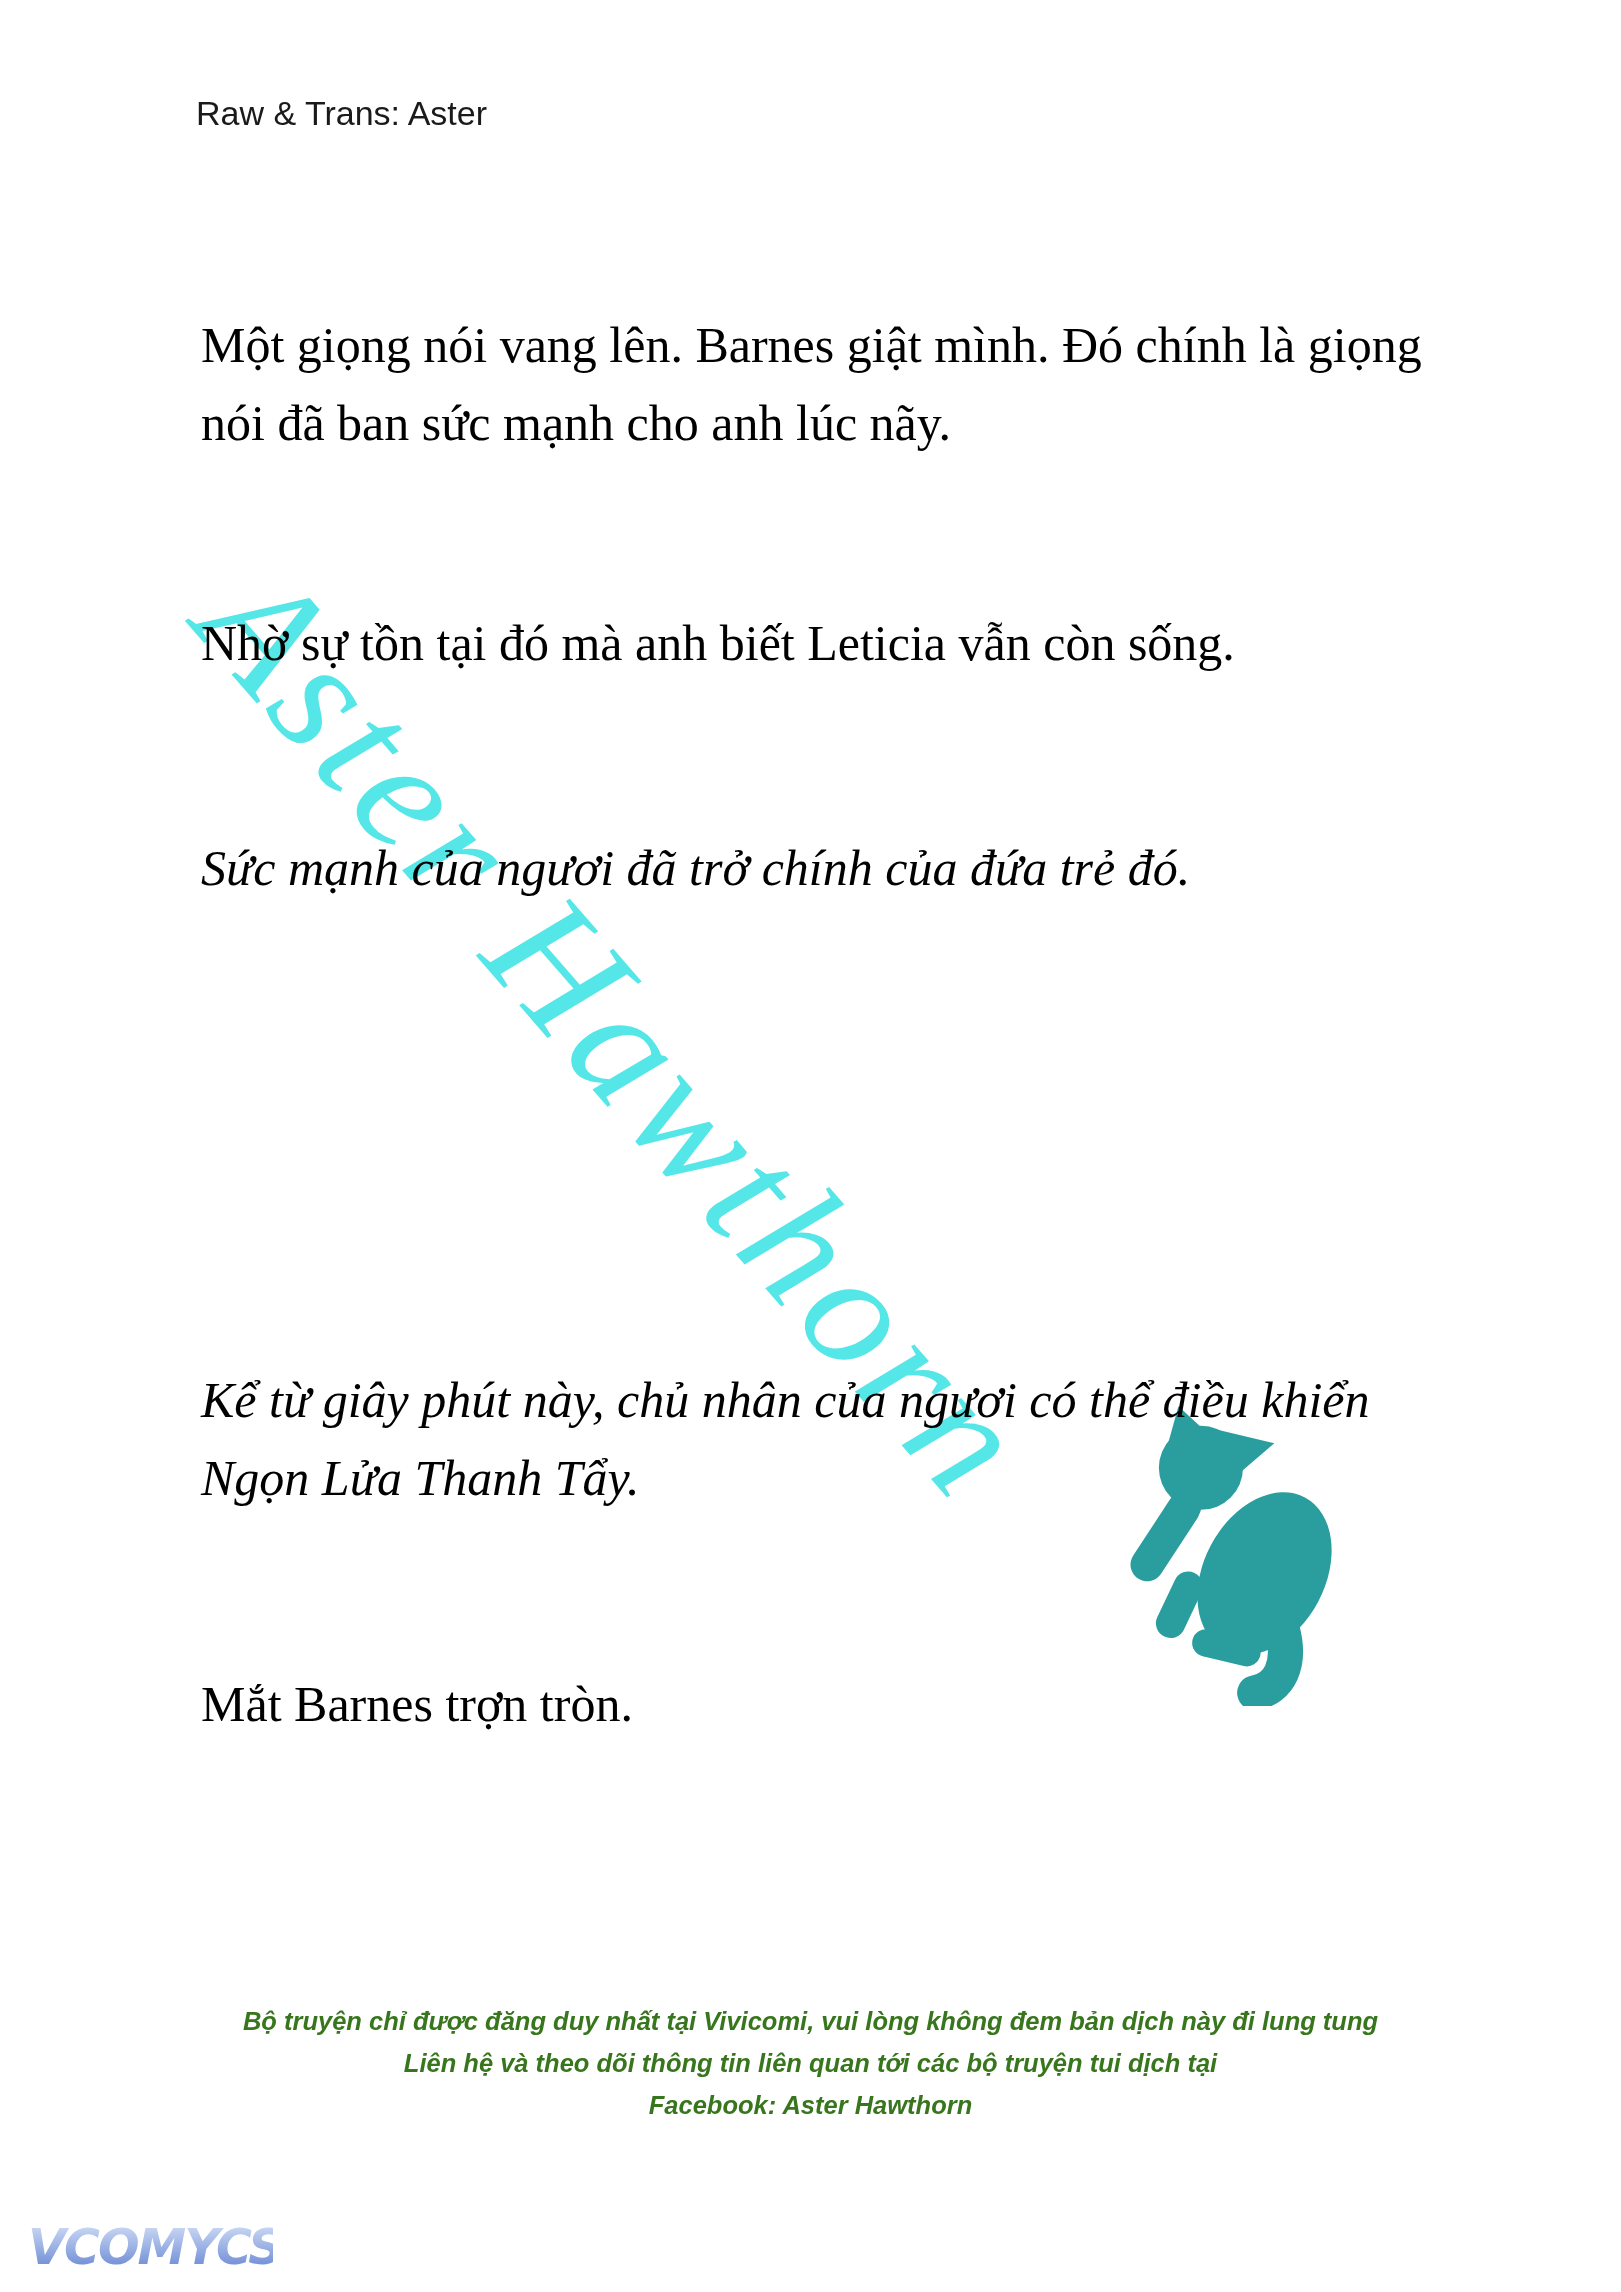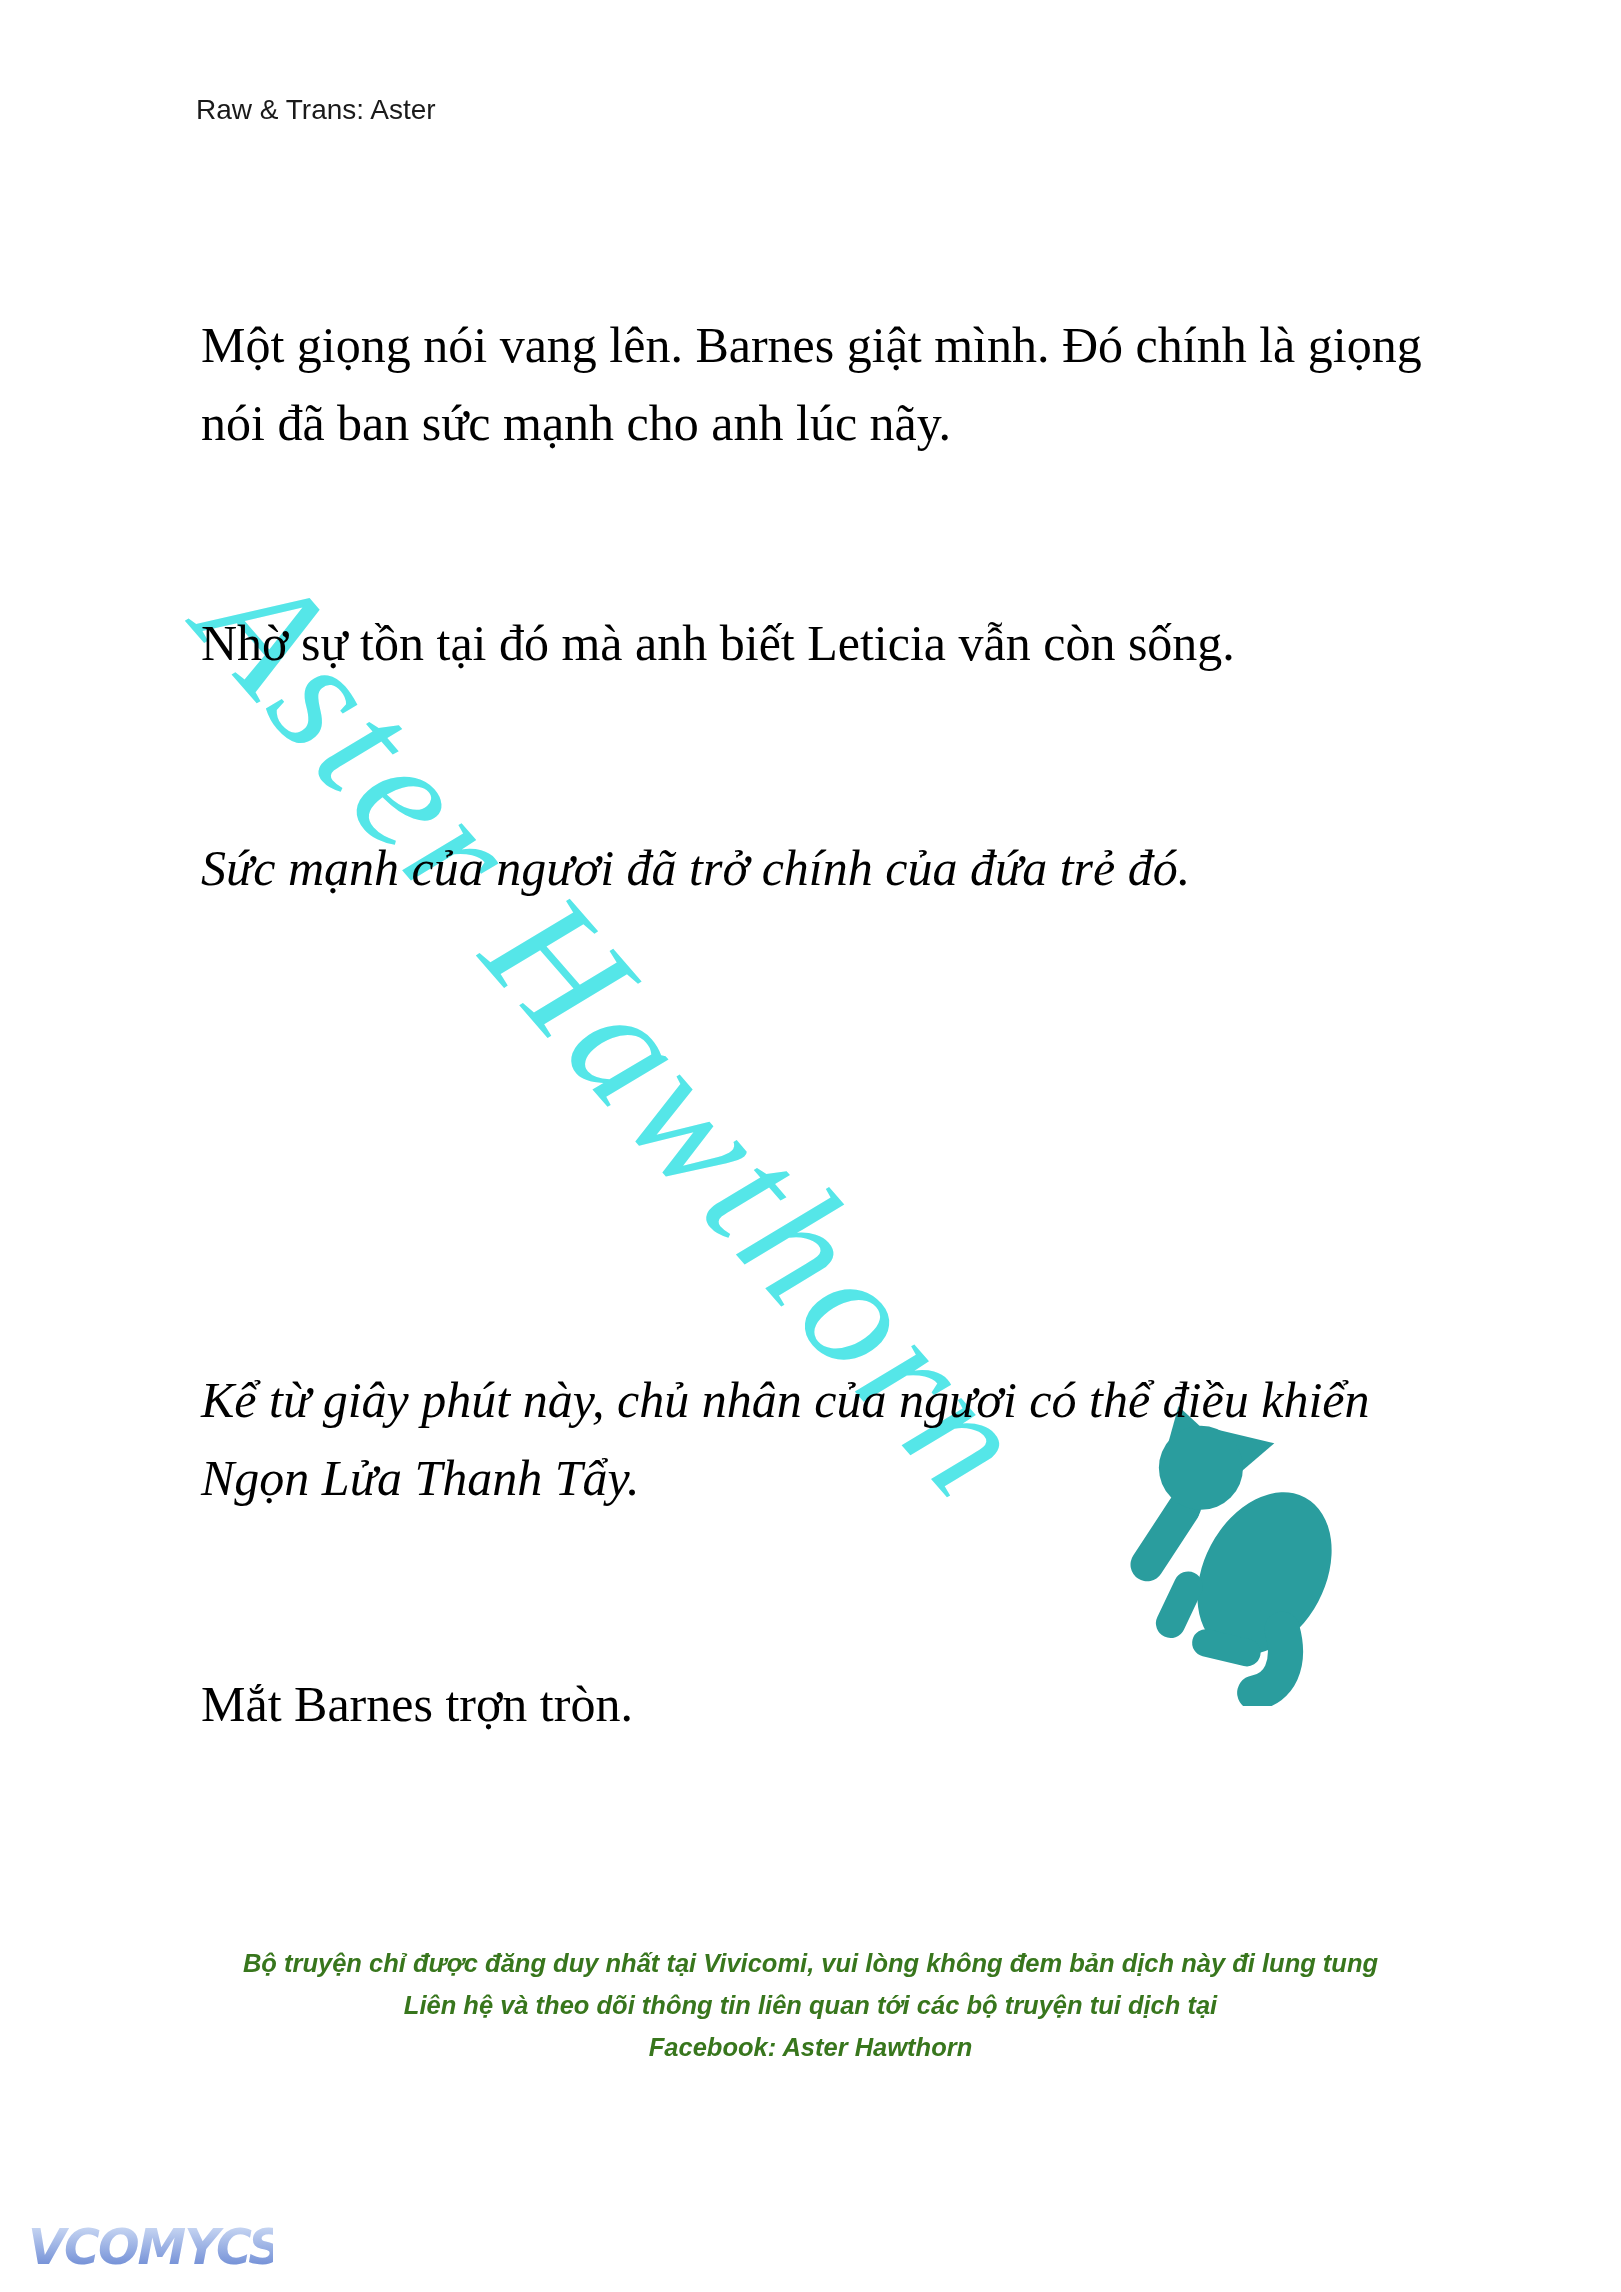--- a/index.html
+++ b/index.html
@@ -17,21 +17,21 @@
     width:1621px;
     height:2293px;
     background:#ffffff;
     overflow:hidden;
     font-family:"Liberation Serif", serif;
   }
   .credit-header{
     position:absolute;
     left:196px; top:94px;
     font-family:"Liberation Sans", sans-serif;
-    font-size:28px;
+    font-size:34px;
     color:var(--header_color);
     z-index:3;
     white-space:nowrap;
   }
   .watermark{
     position:absolute;
     left:304px; top:529px;
     transform:rotate(49deg);
     transform-origin:0 0;
     font-size:165px;
@@ -55,21 +55,21 @@
   .italic{font-style:italic;}
   .p1{top:306px}
   .p2{top:604px}
   .p3{top:829px}
   .p4{top:1062px}
   .p5{top:1361px}
   .p6{top:1665px}
   .p7{top:1891px}
   .footer{
     position:absolute;
-    left:0; right:0; top:1942px;
+    left:0; right:0; top:2000px;
     text-align:center;
     font-family:"Liberation Sans", sans-serif;
     font-style:italic;
     font-weight:bold;
     font-size:25.5px;
     line-height:42px;
     color:var(--footer_green);
     z-index:3;
   }
   .cat{

